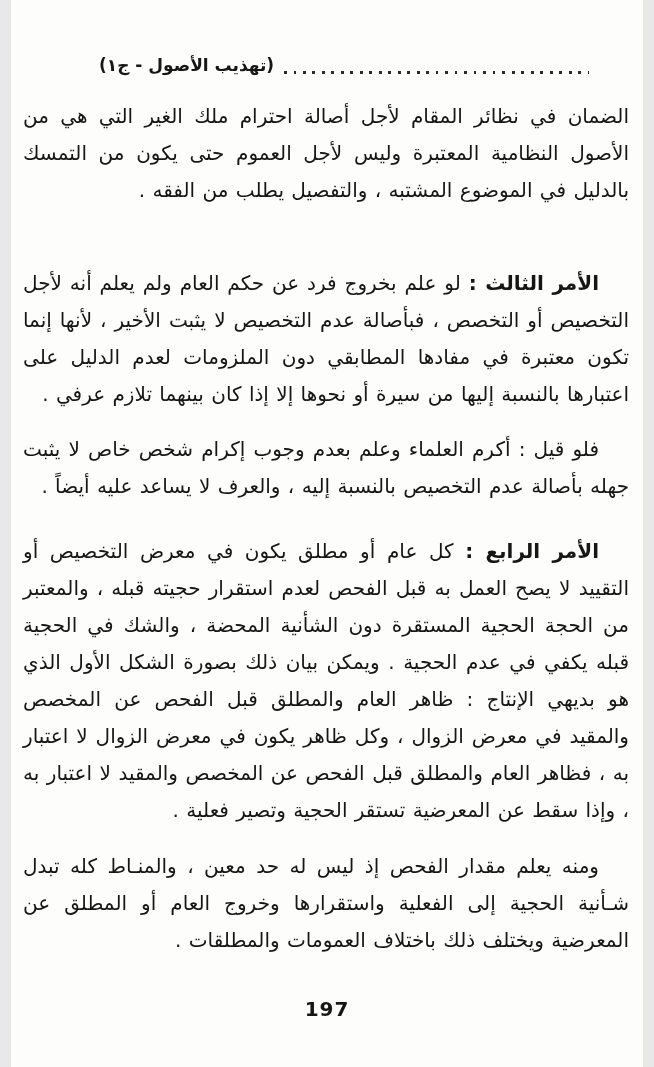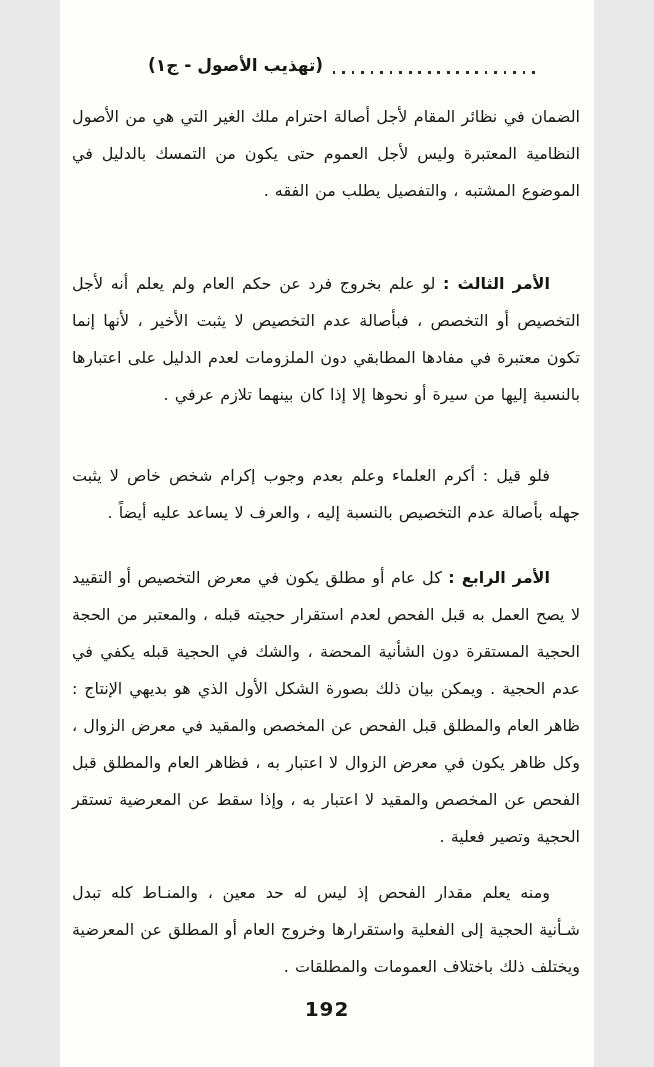--- a/index.html
+++ b/index.html
@@ -3,21 +3,21 @@
 <meta charset="utf-8">
 <style>
   html, body {
     margin: 0;
     padding: 0;
     background: #e8e8e8;
     font-family: "DejaVu Sans", sans-serif;
   }
   .page {
     position: relative;
-    width: 534px;
+    width: 632px;
     height: 1067px;
     margin: 0 auto;
     background: #fdfdfb;
     color: #161616;
     direction: rtl;
     overflow: hidden;
   }
   
   .header {
     direction: ltr;
@@ -41,29 +41,29 @@
     background: repeating-linear-gradient(to right, #2b2b2b 0 2.5px, transparent 2.5px 9.5px);
   }
   
   .body {
     padding: 16px 14px 0 12px;
     height: 900px;
     overflow: hidden;
   }
   p.para {
     margin: 0;
-    font-size: 16px;
+    font-size: 20px;
     line-height: 37px;
     text-align: justify;
     text-indent: 30px;
     word-spacing: 1px;
   }
   p.para.flush { text-indent: 0; }
   p.p1 { margin-bottom: 56px; }
-  p.p2 { margin-bottom: 44px; }
+  p.p2 { margin-bottom: 18px; }
   p.p3 { margin-bottom: 28px; }
   p.p4 { margin-bottom: 19px; }
   p.p5 { margin-bottom: 8px; }
   .lead { font-weight: bold; }
   
   .pagenum {
     position: absolute;
     bottom: 46px;
     left: 0;
     right: 0;
@@ -90,15 +90,15 @@
     <p class="para p2"><strong class="lead">الأمر الثالث :</strong><span> لو علم بخروج فرد عن حكم العام ولم يعلم أنه لأجل التخصيص أو التخصص ، فبأصالة عدم التخصيص لا يثبت الأخير ، لأنها إنما تكون معتبرة في مفادها المطابقي دون الملزومات لعدم الدليل على اعتبارها بالنسبة إليها من سيرة أو نحوها إلا إذا كان بينهما تلازم عرفي .</span></p>
 
     <p class="para p3"><span>فلو قيل : أكرم العلماء وعلم بعدم وجوب إكرام شخص خاص لا يثبت جهله بأصالة عدم التخصيص بالنسبة إليه ، والعرف لا يساعد عليه أيضاً .</span></p>
 
     <p class="para p4"><strong class="lead">الأمر الرابع :</strong><span> كل عام أو مطلق يكون في معرض التخصيص أو التقييد لا يصح العمل به قبل الفحص لعدم استقرار حجيته قبله ، والمعتبر من الحجة الحجية المستقرة دون الشأنية المحضة ، والشك في الحجية قبله يكفي في عدم الحجية . ويمكن بيان ذلك بصورة الشكل الأول الذي هو بديهي الإنتاج : ظاهر العام والمطلق قبل الفحص عن المخصص والمقيد في معرض الزوال ، وكل ظاهر يكون في معرض الزوال لا اعتبار به ، فظاهر العام والمطلق قبل الفحص عن المخصص والمقيد لا اعتبار به ، وإذا سقط عن المعرضية تستقر الحجية وتصير فعلية .</span></p>
 
     <p class="para p5"><span>ومنه يعلم مقدار الفحص إذ ليس له حد معين ، والمنـاط كله تبدل شـأنية الحجية إلى الفعلية واستقرارها وخروج العام أو المطلق عن المعرضية ويختلف ذلك باختلاف العمومات والمطلقات .</span></p>
 
   </div>
 
-  <div class="pagenum">192</div>
+  <div class="pagenum">197</div>
 
 </div>
 
 </body></html>

